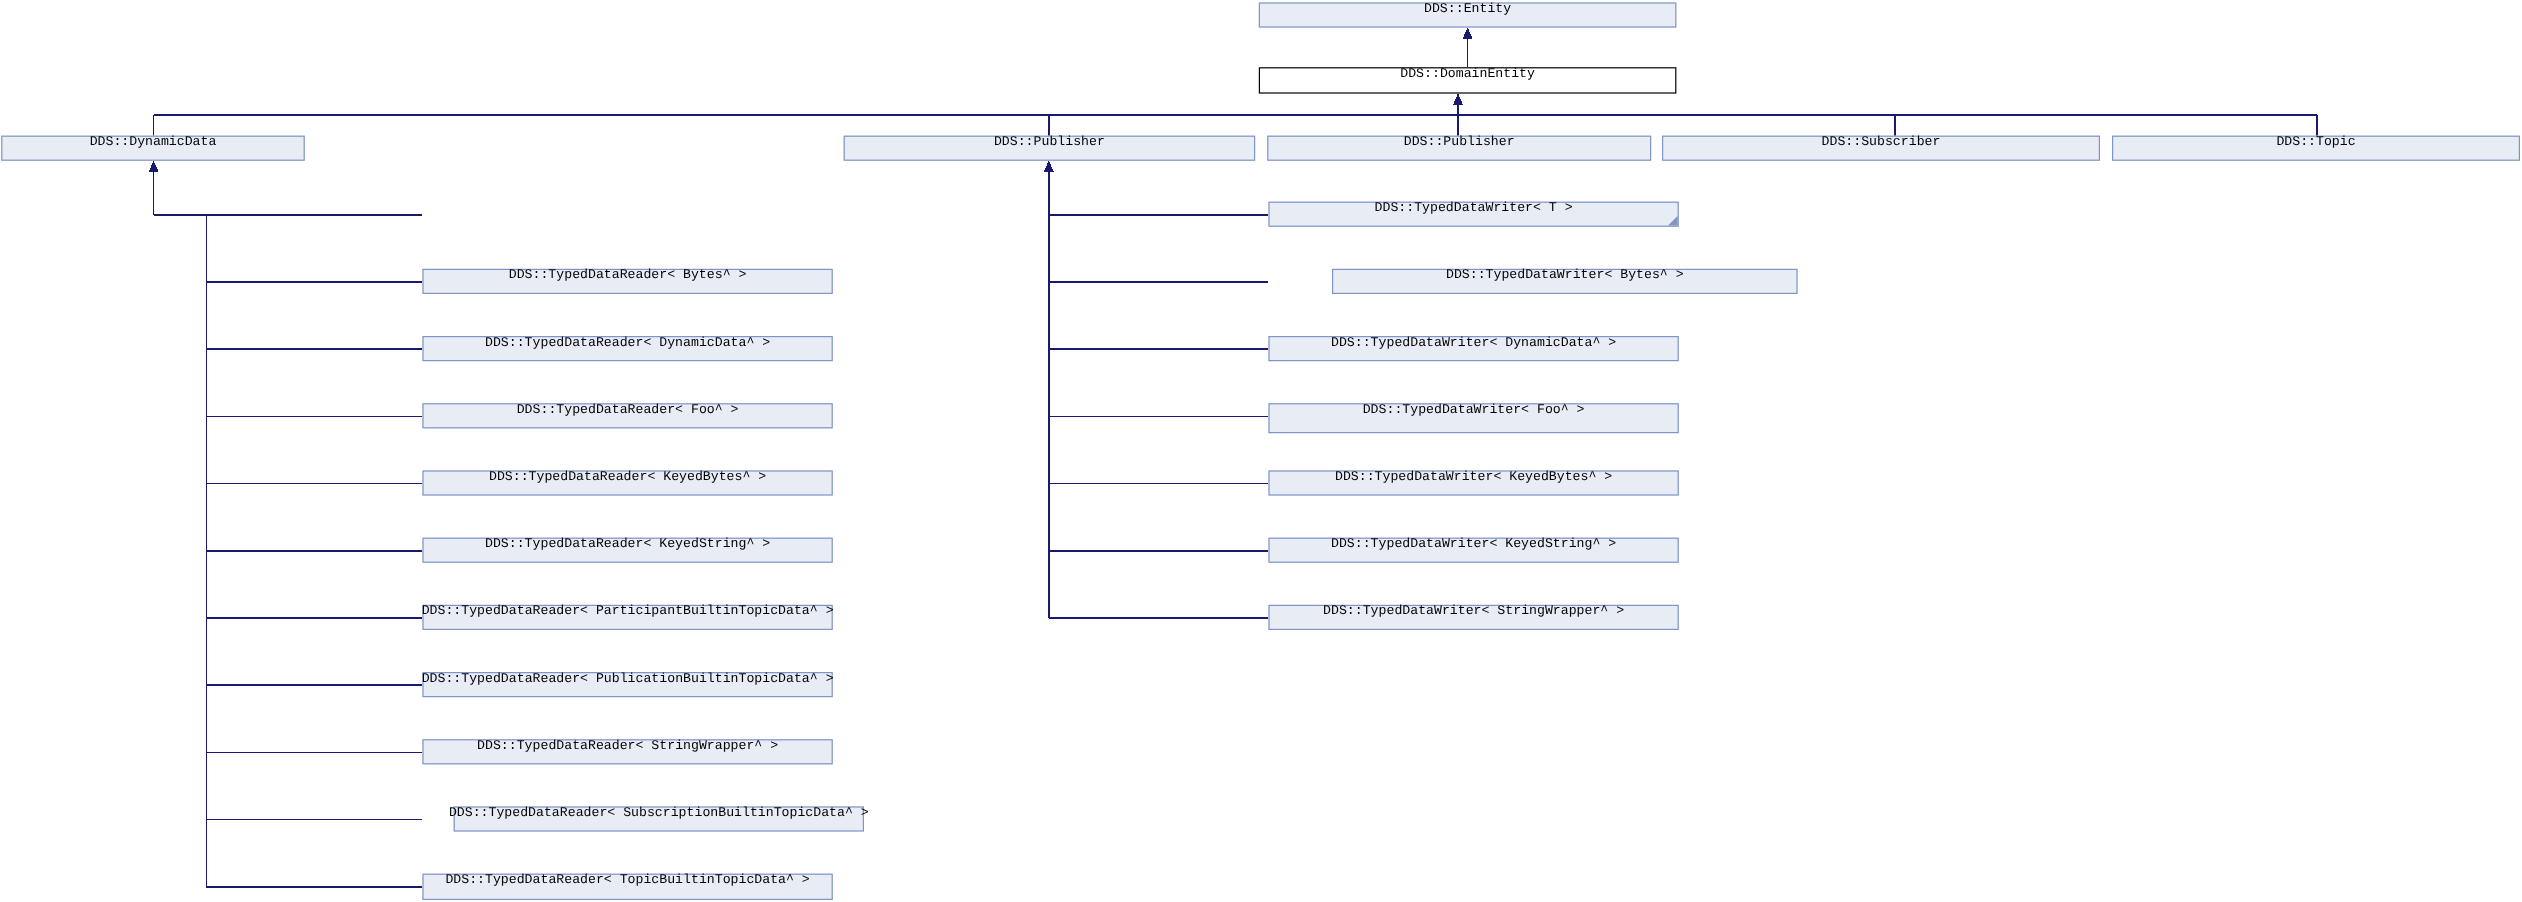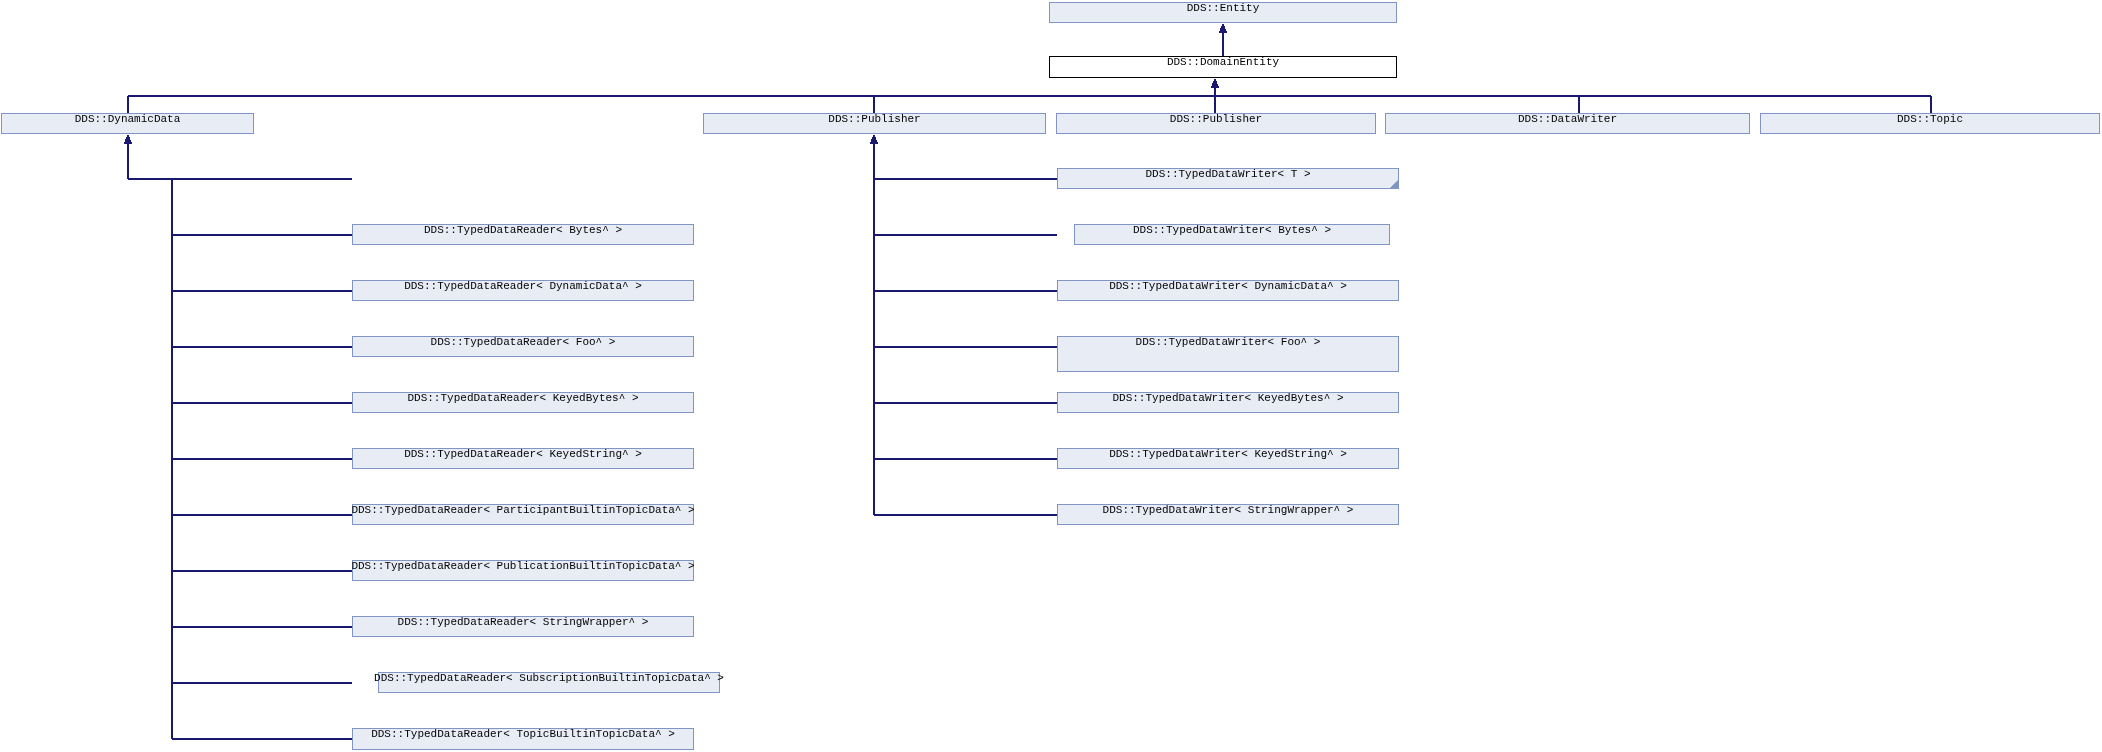--- a/index.html
+++ b/index.html
@@ -97,21 +97,21 @@
     <div class="node" style="left: 1px; top: 113px; width: 253px; height: 21px;">
       <span>DDS::DynamicData</span>
     </div>
     <div class="node" style="left: 703px; top: 113px; width: 343px; height: 21px;">
       <span>DDS::Publisher</span>
     </div>
     <div class="node" style="left: 1056px; top: 113px; width: 320px; height: 21px;">
       <span>DDS::Publisher</span>
     </div>
     <div class="node" style="left: 1385px; top: 113px; width: 365px; height: 21px;">
-      <span>DDS::DataWriter</span>
+      <span>DDS::Subscriber</span>
     </div>
     <div class="node" style="left: 1760px; top: 113px; width: 340px; height: 21px;">
       <span>DDS::Topic</span>
     </div>
     <div class="node" style="left: 352px; top: 224px; width: 342px; height: 21px;">
       <span>DDS::TypedDataReader&lt; Bytes^  &gt;</span>
     </div>
     <div class="node" style="left: 352px; top: 280px; width: 342px; height: 21px;">
       <span>DDS::TypedDataReader&lt; DynamicData^  &gt;</span>
     </div>
@@ -135,27 +135,27 @@
     </div>
     <div class="node" style="left: 352px; top: 672px; width: 342px; height: 21px; margin-left: 26px;">
       <span>DDS::TypedDataReader&lt; SubscriptionBuiltinTopicData^  &gt;</span>
     </div>
     <div class="node" style="left: 352px; top: 728px; width: 342px; height: 22px;">
       <span>DDS::TypedDataReader&lt; TopicBuiltinTopicData^  &gt;</span>
     </div>
     <div class="node template" style="left: 1057px; top: 168px; width: 342px; height: 21px;">
       <span>DDS::TypedDataWriter&lt; T &gt;</span>
     </div>
-    <div class="node" style="left: 1074px; top: 224px; width: 316px; height: 21px;">
+    <div class="node" style="left: 1110px; top: 224px; width: 388px; height: 21px;">
       <span>DDS::TypedDataWriter&lt; Bytes^  &gt;</span>
     </div>
     <div class="node" style="left: 1057px; top: 280px; width: 342px; height: 21px;">
       <span>DDS::TypedDataWriter&lt; DynamicData^  &gt;</span>
     </div>
-    <div class="node" style="left: 1057px; top: 336px; width: 342px; height: 36px;">
+    <div class="node" style="left: 1057px; top: 336px; width: 342px; height: 25px;">
       <span>DDS::TypedDataWriter&lt; Foo^  &gt;</span>
     </div>
     <div class="node" style="left: 1057px; top: 392px; width: 342px; height: 21px;">
       <span>DDS::TypedDataWriter&lt; KeyedBytes^  &gt;</span>
     </div>
     <div class="node" style="left: 1057px; top: 448px; width: 342px; height: 21px;">
       <span>DDS::TypedDataWriter&lt; KeyedString^  &gt;</span>
     </div>
     <div class="node" style="left: 1057px; top: 504px; width: 342px; height: 21px;">
       <span>DDS::TypedDataWriter&lt; StringWrapper^  &gt;</span>

